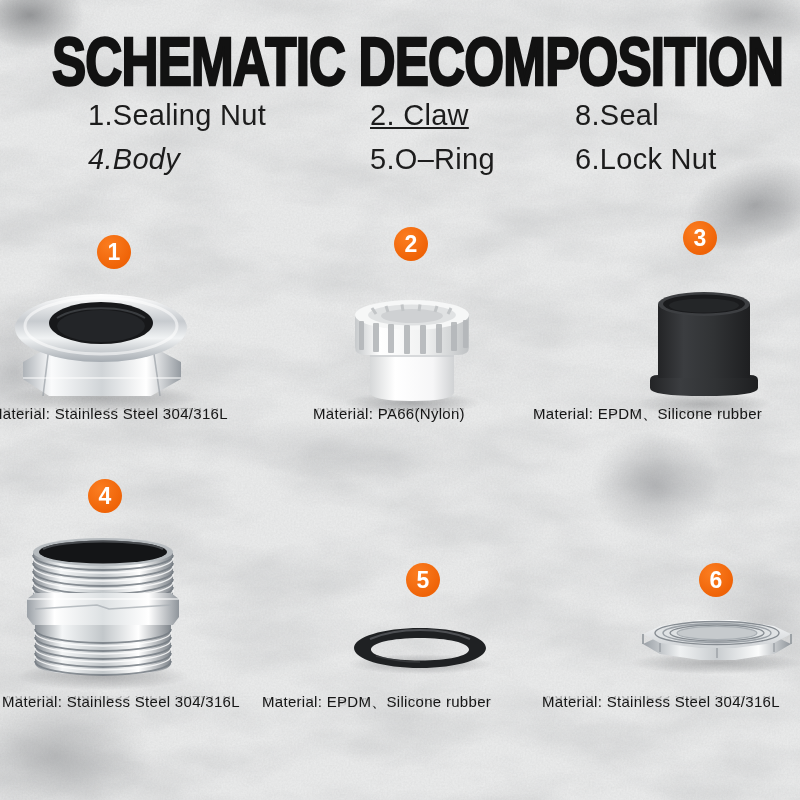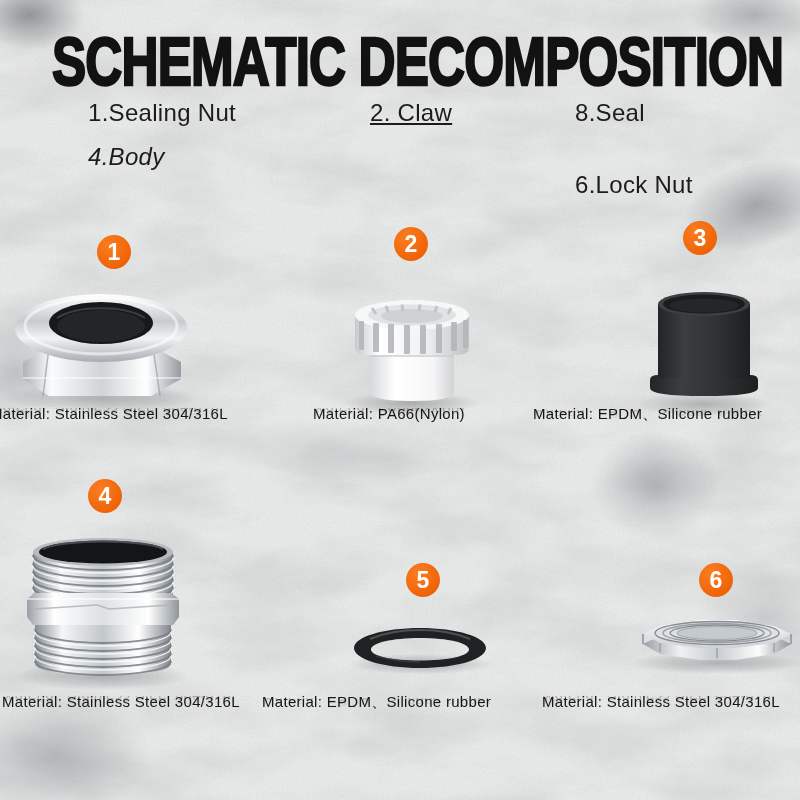--- a/index.html
+++ b/index.html
@@ -13,21 +13,21 @@
   .blob{position:absolute;pointer-events:none;}
 
   .title{
     position:absolute;left:52px;top:22px;
     font-size:61px;font-weight:700;color:#121212;
     letter-spacing:-1px;white-space:nowrap;
     transform:scaleX(.84) scaleY(1.12);transform-origin:left top;
     -webkit-text-stroke:2.2px #121212;
   }
   .legend-item{
-    position:absolute;font-size:24px;color:#1c1c1c;
+    position:absolute;font-size:29px;color:#1c1c1c;
     letter-spacing:.3px;white-space:nowrap;
   }
   .badge{
     position:absolute;width:34px;height:34px;border-radius:50%;
     background:radial-gradient(circle at 36% 30%, #fb7d20, #ef6307 72%);
     color:#ffffff;font-size:23px;font-weight:700;
     display:flex;align-items:center;justify-content:center;
     line-height:1;
   }
   .part-art{position:absolute;}
@@ -72,21 +72,22 @@
   <div class="blob" style="left:-30px;top:300px;width:90px;height:140px;background:radial-gradient(ellipse, rgba(130,132,136,.3), rgba(130,132,136,0) 70%);"></div>
   <div class="blob" style="left:700px;top:560px;width:130px;height:120px;background:radial-gradient(ellipse, rgba(135,137,140,.28), rgba(135,137,140,0) 70%);"></div>
   <div class="blob" style="left:200px;top:420px;width:260px;height:60px;transform:rotate(3deg);background:radial-gradient(ellipse, rgba(150,152,155,.25), rgba(150,152,155,0) 72%);"></div>
 
   <div class="title">SCHEMATIC DECOMPOSITION</div>
 
   <div class="legend-item" style="left:88px;top:99px;">1.Sealing Nut</div>
   <div class="legend-item" style="left:370px;top:99px;text-decoration:underline;">2. Claw</div>
   <div class="legend-item" style="left:575px;top:99px;">8.Seal</div>
   <div class="legend-item" style="left:88px;top:143px;font-style:italic;">4.Body</div>
-  <div class="legend-item" style="left:575px;top:143px;margin-top:28px;">6.Lock Nut</div>
+  <div class="legend-item" style="left:370px;top:143px;">5.O–Ring</div>
+  <div class="legend-item" style="left:575px;top:143px;">6.Lock Nut</div>
 
   <div class="badge" style="left:97px;top:235px;">1</div>
   <div class="badge" style="left:394px;top:227px;">2</div>
   <div class="badge" style="left:683px;top:221px;">3</div>
   <div class="badge" style="left:88px;top:479px;">4</div>
   <div class="badge" style="left:406px;top:563px;">5</div>
   <div class="badge" style="left:699px;top:563px;">6</div>
 
   <div class="shadow" style="left:5px;top:384px;width:192px;height:28px;"></div>
   <div class="shadow" style="left:344px;top:392px;width:136px;height:22px;"></div>

